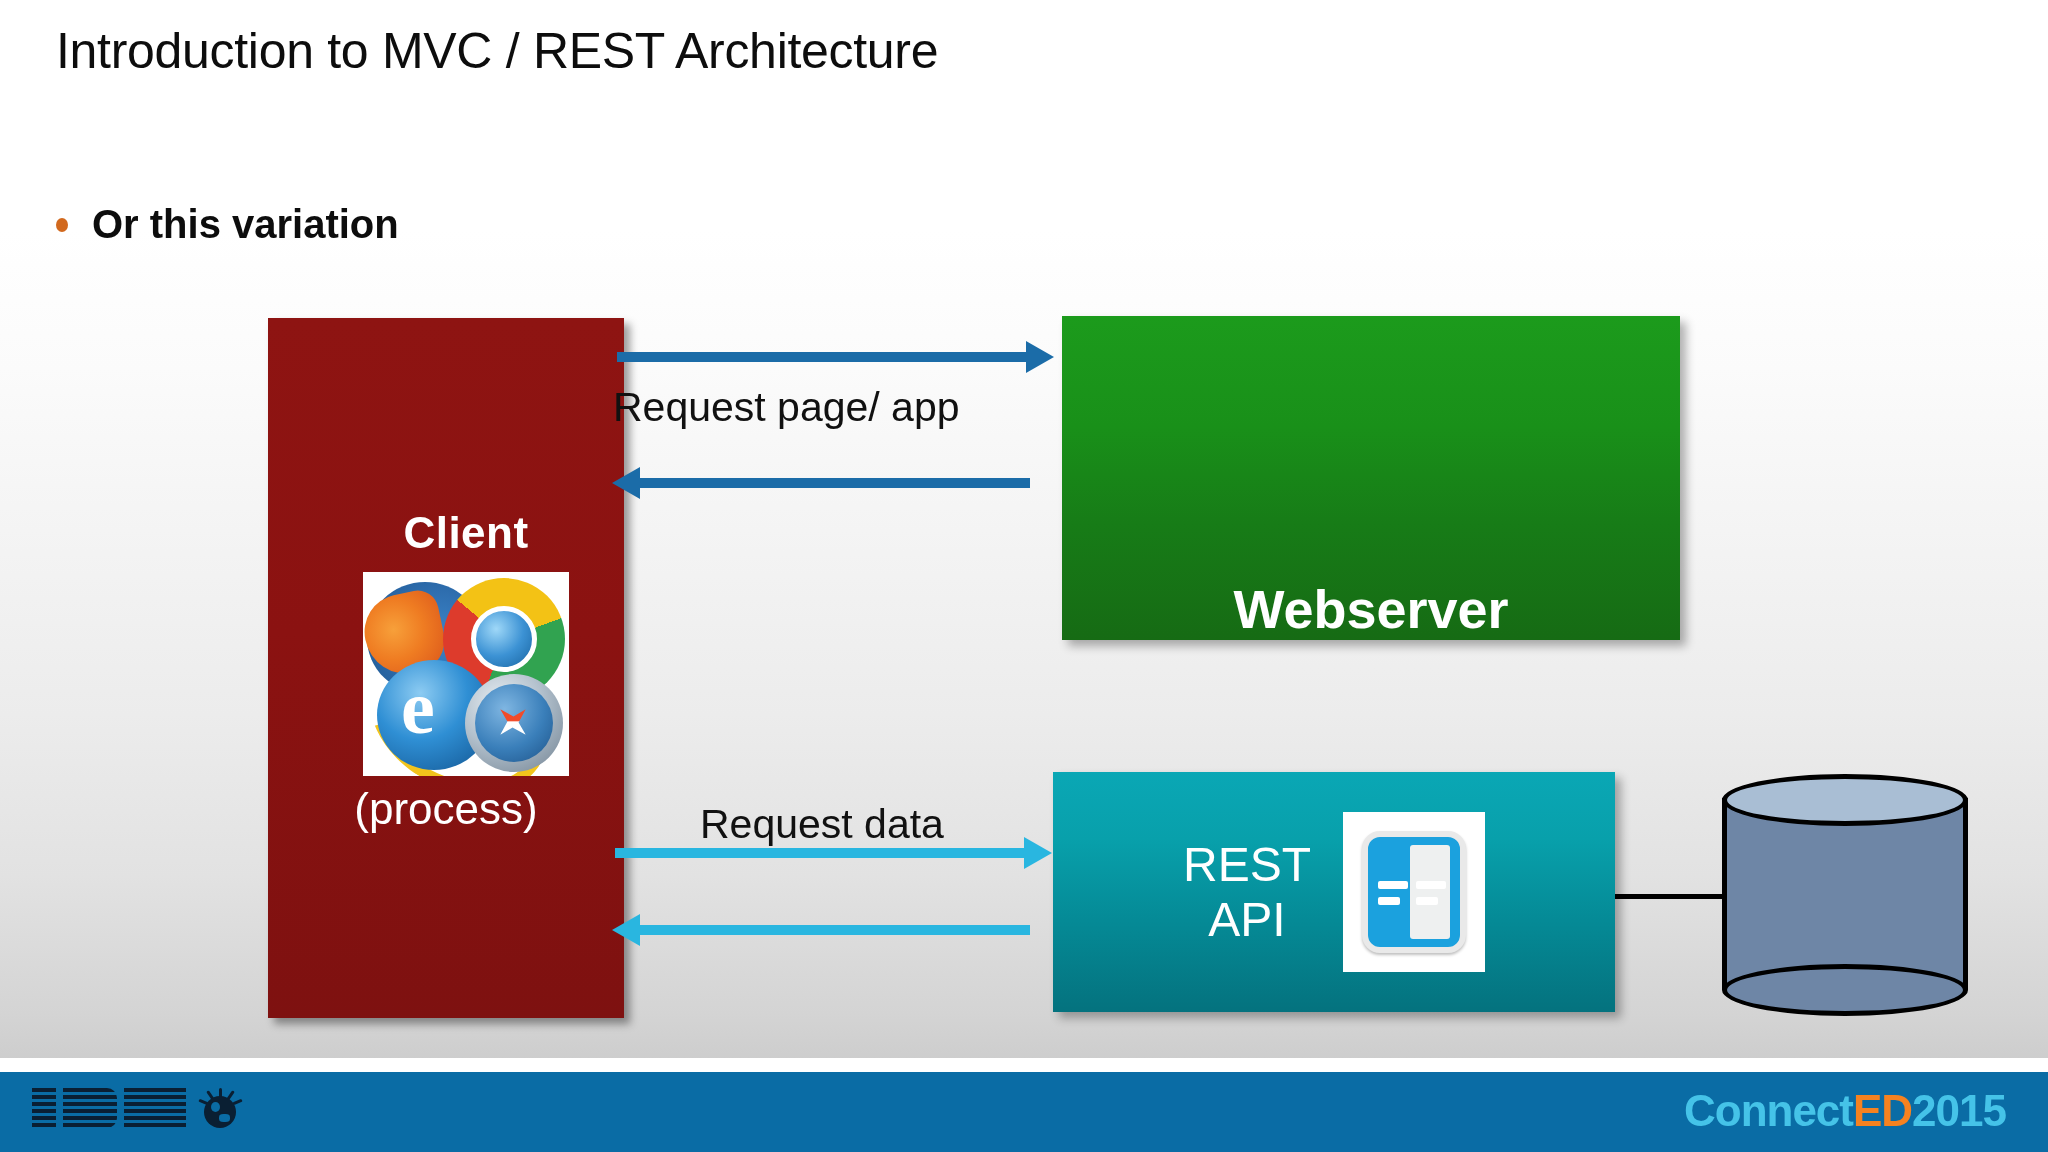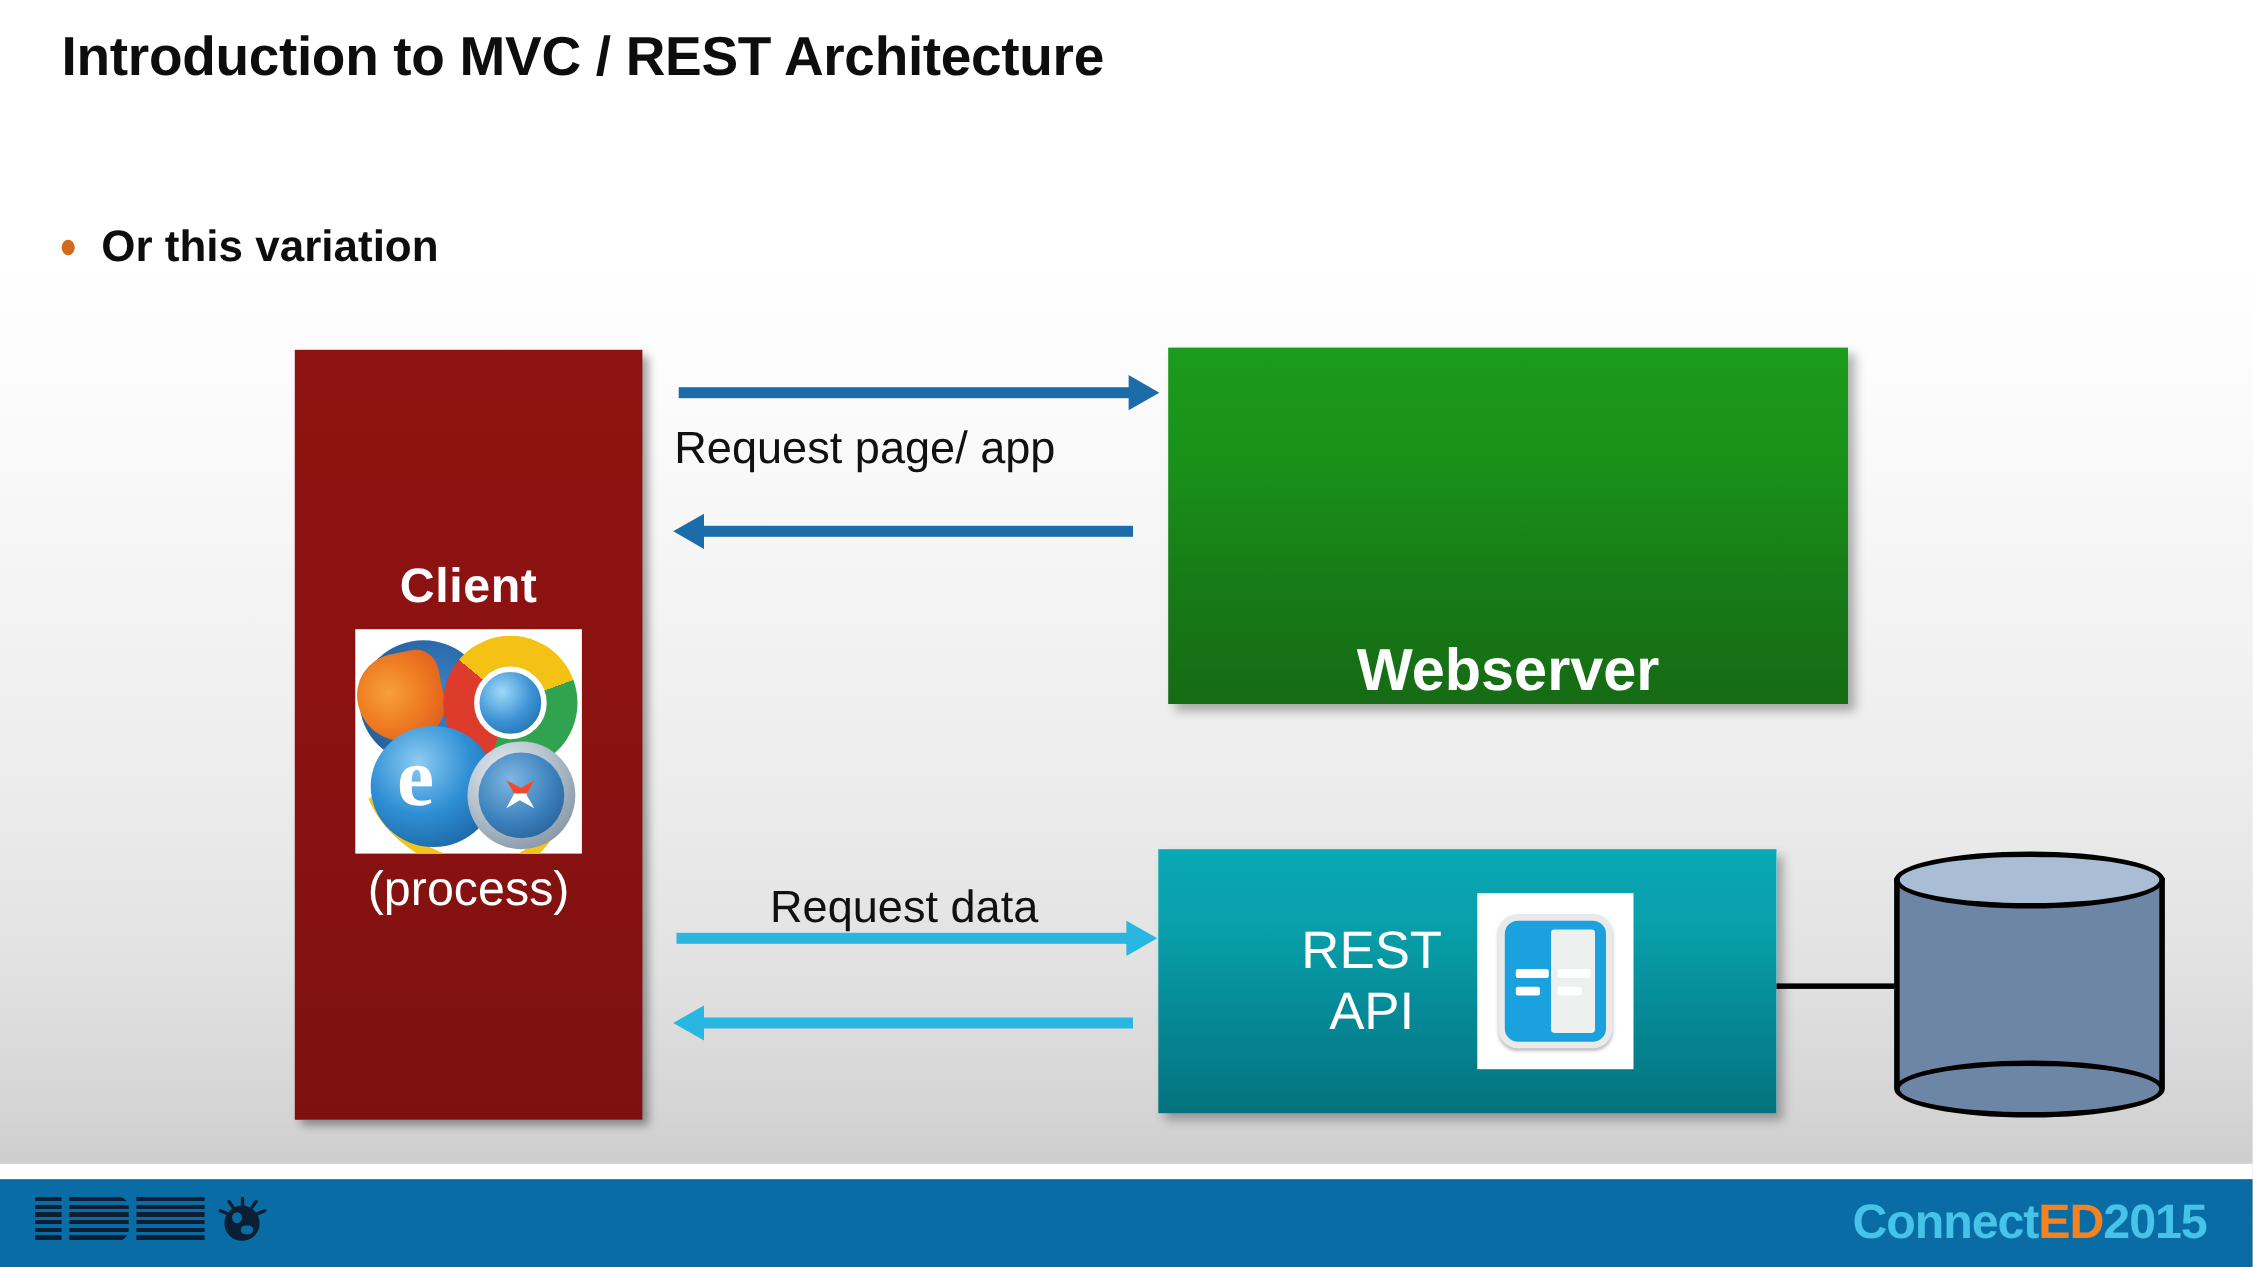--- a/index.html
+++ b/index.html
@@ -27,21 +27,21 @@
         #c6c6c6 100%);
   }
 
   
   #title {
     position: absolute;
     left: 56px;
     top: 22px;
     width: 1700px;
     font-size: 50px;
-    font-weight: bold;
+    font-weight: normal;
     color: #0d0d0d;
     letter-spacing: -0.3px;
     white-space: nowrap;
   }
 
   
   #bullet-row {
     position: absolute;
     left: 56px;
     top: 202px;
@@ -68,20 +68,21 @@
     position: absolute;
     left: 268px;
     top: 318px;
     width: 316px;
     height: 700px;
     background: linear-gradient(to bottom, #8e1412 0%, #8b1211 45%, #7e1110 100%);
     box-shadow: 6px 6px 8px rgba(0,0,0,0.38);
     display: flex;
     flex-direction: column;
     align-items: center;
+    padding-left: 40px;
   }
   #client-title {
     margin-top: 190px;
     font-size: 44px;
     font-weight: bold;
     color: #ffffff;
     letter-spacing: 0.5px;
   }
   #browser-logos {
     margin-top: 14px;

